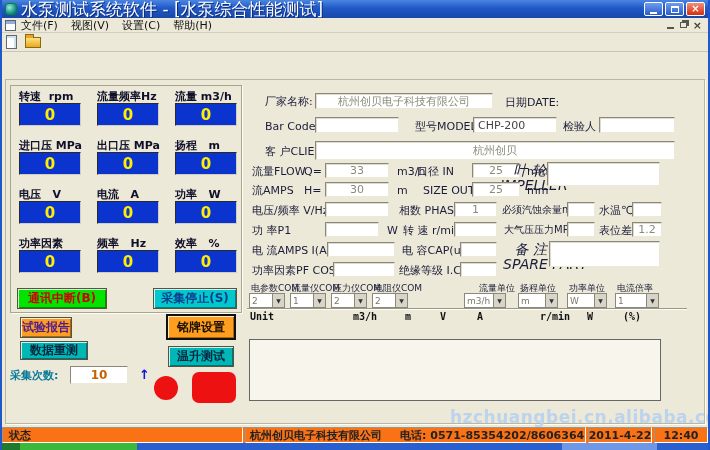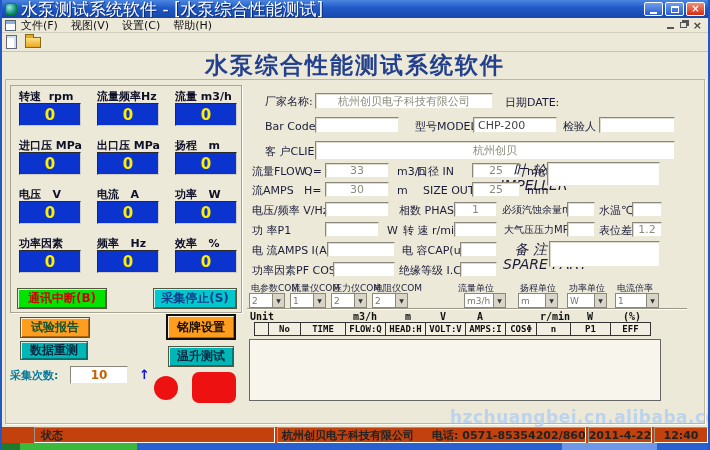--- a/index.html
+++ b/index.html
@@ -50,21 +50,21 @@
   .meters{display:grid;grid-template-columns:78px 78px 70px;padding:3px 0 0 8px;}
   .mcell{height:49px;}
   .mlabel{font-size:11px;font-weight:bold;color:#10102a;white-space:pre;height:14px;}
   .mled{width:62px;height:23px;background:#0b34cf;border:1px solid;border-color:#2a2a2a #d0cec2 #d0cec2 #2a2a2a;
     color:#ffee00;font-weight:bold;font-size:15px;display:flex;align-items:center;justify-content:center;}
   .btn3d{position:absolute;display:flex;align-items:center;justify-content:center;
     font-size:12px;font-weight:bold;border:1px solid #55543f;white-space:pre;
     box-shadow:inset 1px 1px 0 rgba(255,255,255,.8),inset -1px -1px 0 rgba(0,0,0,.35);}
   .btn-comm{left:6px;top:202px;width:90px;height:21px;background:#00e400;color:#d00000;}
   .btn-stop{left:142px;top:202px;width:84px;height:21px;background:#00c8cc;color:#103a8c;}
-  .btn-report{left:18px;top:317px;width:70px;height:21px;background:#ff9d1e;color:#14532d;}
+  .btn-report{left:18px;top:317px;width:52px;height:21px;background:#ff9d1e;color:#4c1d95;}
   .btn-nameplate{left:164px;top:314px;width:70px;height:26px;background:#ff9d1e;color:#1a1000;border:2px solid #101010;}
   .btn-retest{left:18px;top:341px;width:68px;height:19px;background:#00b6b6;color:#06263e;}
   .btn-temp{left:166px;top:346px;width:66px;height:21px;background:#00b6b6;color:#06263e;}
   .sample-label{position:absolute;left:8px;top:368px;font-size:11px;font-weight:bold;color:#0a7a9a;white-space:pre;}
   .sample-input{position:absolute;left:68px;top:366px;width:58px;height:18px;background:#fff;
     border:1px solid;border-color:#8a887a #ece9d8 #ece9d8 #8a887a;color:#c85f00;font-weight:bold;font-size:12px;
     display:flex;align-items:center;justify-content:center;}
   .sample-arrow{position:absolute;left:137px;top:367px;color:#1414e0;font-weight:bold;font-size:13px;}
   .red-circle{position:absolute;left:152px;top:376px;width:24px;height:24px;border-radius:50%;background:#ee1111;}
   .red-rect{position:absolute;left:190px;top:372px;width:44px;height:31px;border-radius:7px;background:#ee1111;}
@@ -87,21 +87,21 @@
     font-family:"DejaVu Sans Mono","Liberation Mono",monospace;}
   .thead{position:absolute;left:7px;top:238px;display:flex;height:14px;border:1px solid #333;background:#f2efe2;}
   .th{border-left:1px solid #333;font-size:9px;font-weight:bold;color:#111;display:flex;align-items:center;
     justify-content:center;font-family:"DejaVu Sans Mono","Liberation Mono",monospace;overflow:hidden;}
   .th:first-child{border-left:none;}
   .tbody{position:absolute;left:2px;top:255px;width:412px;height:62px;border:1px solid #666;background:#f8f6ec;}
   
   .watermark{position:absolute;left:448px;top:407px;font-size:17px;font-weight:bold;color:rgba(185,210,238,.95);
     letter-spacing:.5px;z-index:30;white-space:pre;}
   
-  .statusbar{position:absolute;left:0;top:427px;width:100%;height:16px;display:flex;background:#c2410c;z-index:20;padding-left:32px;}
+  .statusbar{position:absolute;left:0;top:427px;width:100%;height:16px;display:flex;background:#f97316;z-index:20;}
   .sbpanel{border:1px solid;border-color:#9a978a #fffef4 #fffef4 #9a978a;margin-right:2px;
     font-size:11px;font-weight:bold;color:#222;display:flex;align-items:center;white-space:pre;overflow:hidden;}
   .sb-status{width:241px;padding-left:6px;}
   .sb-mid{flex:1;gap:18px;padding-left:4px;}
   .sb-date{width:64px;justify-content:center;}
   .sb-time{width:54px;justify-content:center;margin-right:0;}
   
   .taskbar{position:absolute;left:0;top:443px;width:100%;height:7px;background:#2a5fd0;}
   .tb-seg{position:absolute;top:0;height:7px;}
 </style>
@@ -135,21 +135,20 @@
       <span class="mdi-restore"></span>
       <span class="mdi-close">×</span>
     </span>
   </div>
 
   <div class="toolbar">
     <span class="tool-page"></span>
     <span class="tool-folder"></span>
   </div>
 
-  <div class="main-title">水泵综合性能测试系统软件</div>
   <div class="content-frame"></div>
 
   <div class="meters-box">
     <div class="meters">
       <div class="mcell">
           <div class="mlabel">转速  rpm</div>
           <div class="mled">0</div>
         </div>
       <div class="mcell">
           <div class="mlabel">流量频率Hz</div>
@@ -271,21 +270,21 @@
 
     <span class="lbl" style="left:5px;top:181px">功率因素PF COSΦ</span>
     <div class="fld" style="left:86px;top:178px;width:62px;height:15px"></div>
     <span class="lbl" style="left:152px;top:181px">绝缘等级 I.CL</span>
     <div class="fld" style="left:213px;top:178px;width:37px;height:15px"></div>
 
     <span class="clabel" style="left:4px;top:198px">电参数COM</span>
     <span class="clabel" style="left:45px;top:198px">流量仪COM</span>
     <span class="clabel" style="left:86px;top:198px">压力仪COM</span>
     <span class="clabel" style="left:127px;top:198px">电阻仪COM</span>
-    <span class="clabel" style="left:211px;top:198px">流量单位</span>
+    <span class="clabel" style="left:232px;top:198px">流量单位</span>
     <span class="clabel" style="left:273px;top:198px">扬程单位</span>
     <span class="clabel" style="left:322px;top:198px">功率单位</span>
     <span class="clabel" style="left:370px;top:198px">电流倍率</span>
 
     <span class="combo" style="left:2px;top:209px;width:36px">
         <span class="combo-val">2</span>
         <span class="combo-btn">▼</span>
       </span>
     <span class="combo" style="left:43px;top:209px;width:36px">
         <span class="combo-val">1</span>
@@ -319,33 +318,20 @@
     <div class="hline"></div>
     <span class="unit" style="left:3px">Unit</span>
     <span class="unit" style="left:106px">m3/h</span>
     <span class="unit" style="left:158px">m</span>
     <span class="unit" style="left:193px">V</span>
     <span class="unit" style="left:230px">A</span>
     <span class="unit" style="left:293px">r/min</span>
     <span class="unit" style="left:340px">W</span>
     <span class="unit" style="left:376px">(%)</span>
 
-    <div class="thead">
-      <span class="th" style="width:13px"></span>
-      <span class="th" style="width:32px">No</span>
-      <span class="th" style="width:45px">TIME</span>
-      <span class="th" style="width:40px">FLOW:Q</span>
-      <span class="th" style="width:40px">HEAD:H</span>
-      <span class="th" style="width:40px">VOLT:V</span>
-      <span class="th" style="width:40px">AMPS:I</span>
-      <span class="th" style="width:31px">COSΦ</span>
-      <span class="th" style="width:34px">n</span>
-      <span class="th" style="width:40px">P1</span>
-      <span class="th" style="width:40px">EFF</span>
-    </div>
     <div class="tbody"></div>
   </div>
 
   <div class="watermark">hzchuangbei.cn.alibaba.com</div>
 
   <div class="statusbar">
     <span class="sbpanel sb-status">状态</span>
     <span class="sbpanel sb-mid">
       <span>杭州创贝电子科技有限公司</span>
       <span>电话: 0571-85354202/86063643</span>

